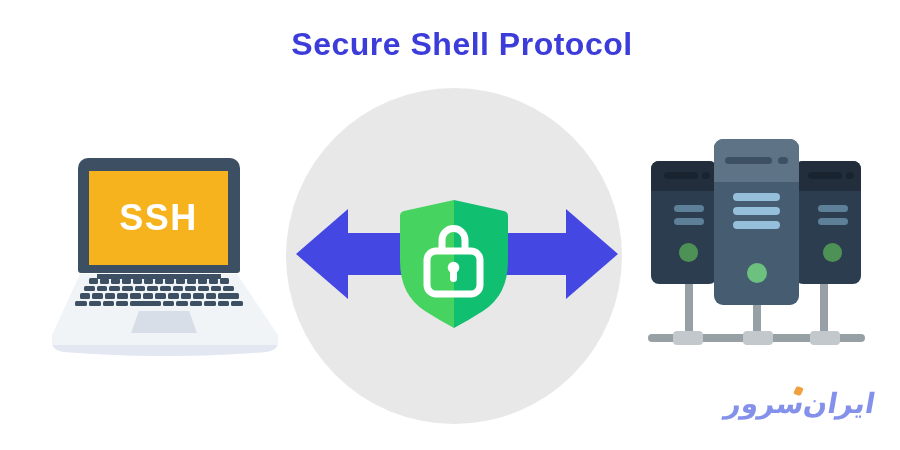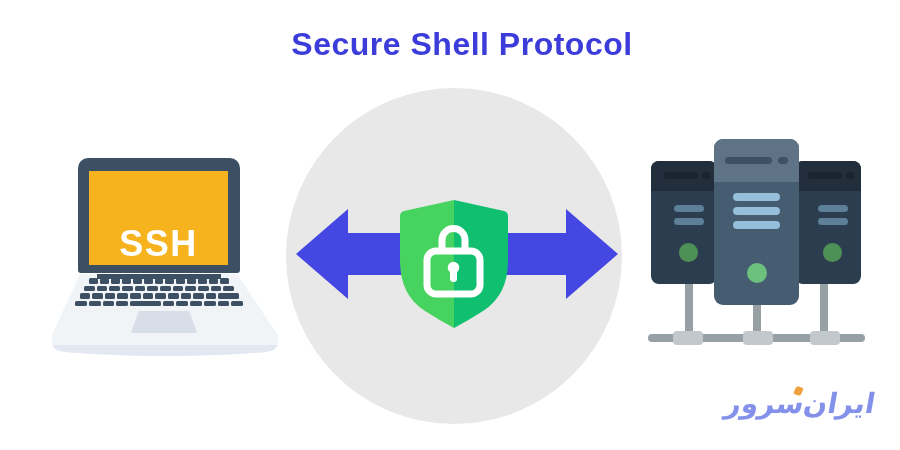--- a/index.html
+++ b/index.html
@@ -24,21 +24,21 @@
   .arrow-svg{position:absolute;left:296px;top:208px;z-index:2;}
   .arrow-svg polygon{fill:var(--arrow-blue);}
   .shield-svg{position:absolute;left:397px;top:199px;z-index:3;}
   .shield-left{fill:var(--shield-green-light);}
   .shield-right{fill:var(--shield-green-dark);}
 
   
   .bezel{position:absolute;left:78px;top:158px;width:162px;height:115px;
          background:var(--laptop-dark);border-radius:10px 10px 3px 3px;z-index:2;}
   .screen{position:absolute;left:11px;top:13px;right:12px;bottom:8px;
-          background:var(--screen-yellow);display:flex;align-items:flex-end;justify-content:center;}
+          background:var(--screen-yellow);display:flex;align-items:center;justify-content:center;}
   .screen-label{font-size:36px;font-weight:bold;color:#fff;letter-spacing:1.5px;}
   .base-svg{position:absolute;left:52px;top:273px;z-index:1;}
   .keyboard{position:absolute;left:73px;top:278px;width:172px;display:flex;
             flex-direction:column;align-items:center;gap:2px;z-index:2;}
   .kb-row{display:flex;gap:2px;height:5.5px;}
   .kb-row.r1{width:140px}.kb-row.r2{width:150px}.kb-row.r3{width:159px}.kb-row.r4{width:168px}
   .key{flex:1;background:var(--laptop-dark);border-radius:1.5px;}
   .trackpad{position:absolute;left:131px;top:311px;width:66px;height:22px;z-index:2;
             background:var(--trackpad-gray);clip-path:polygon(12% 0,88% 0,100% 100%,0 100%);}
 

